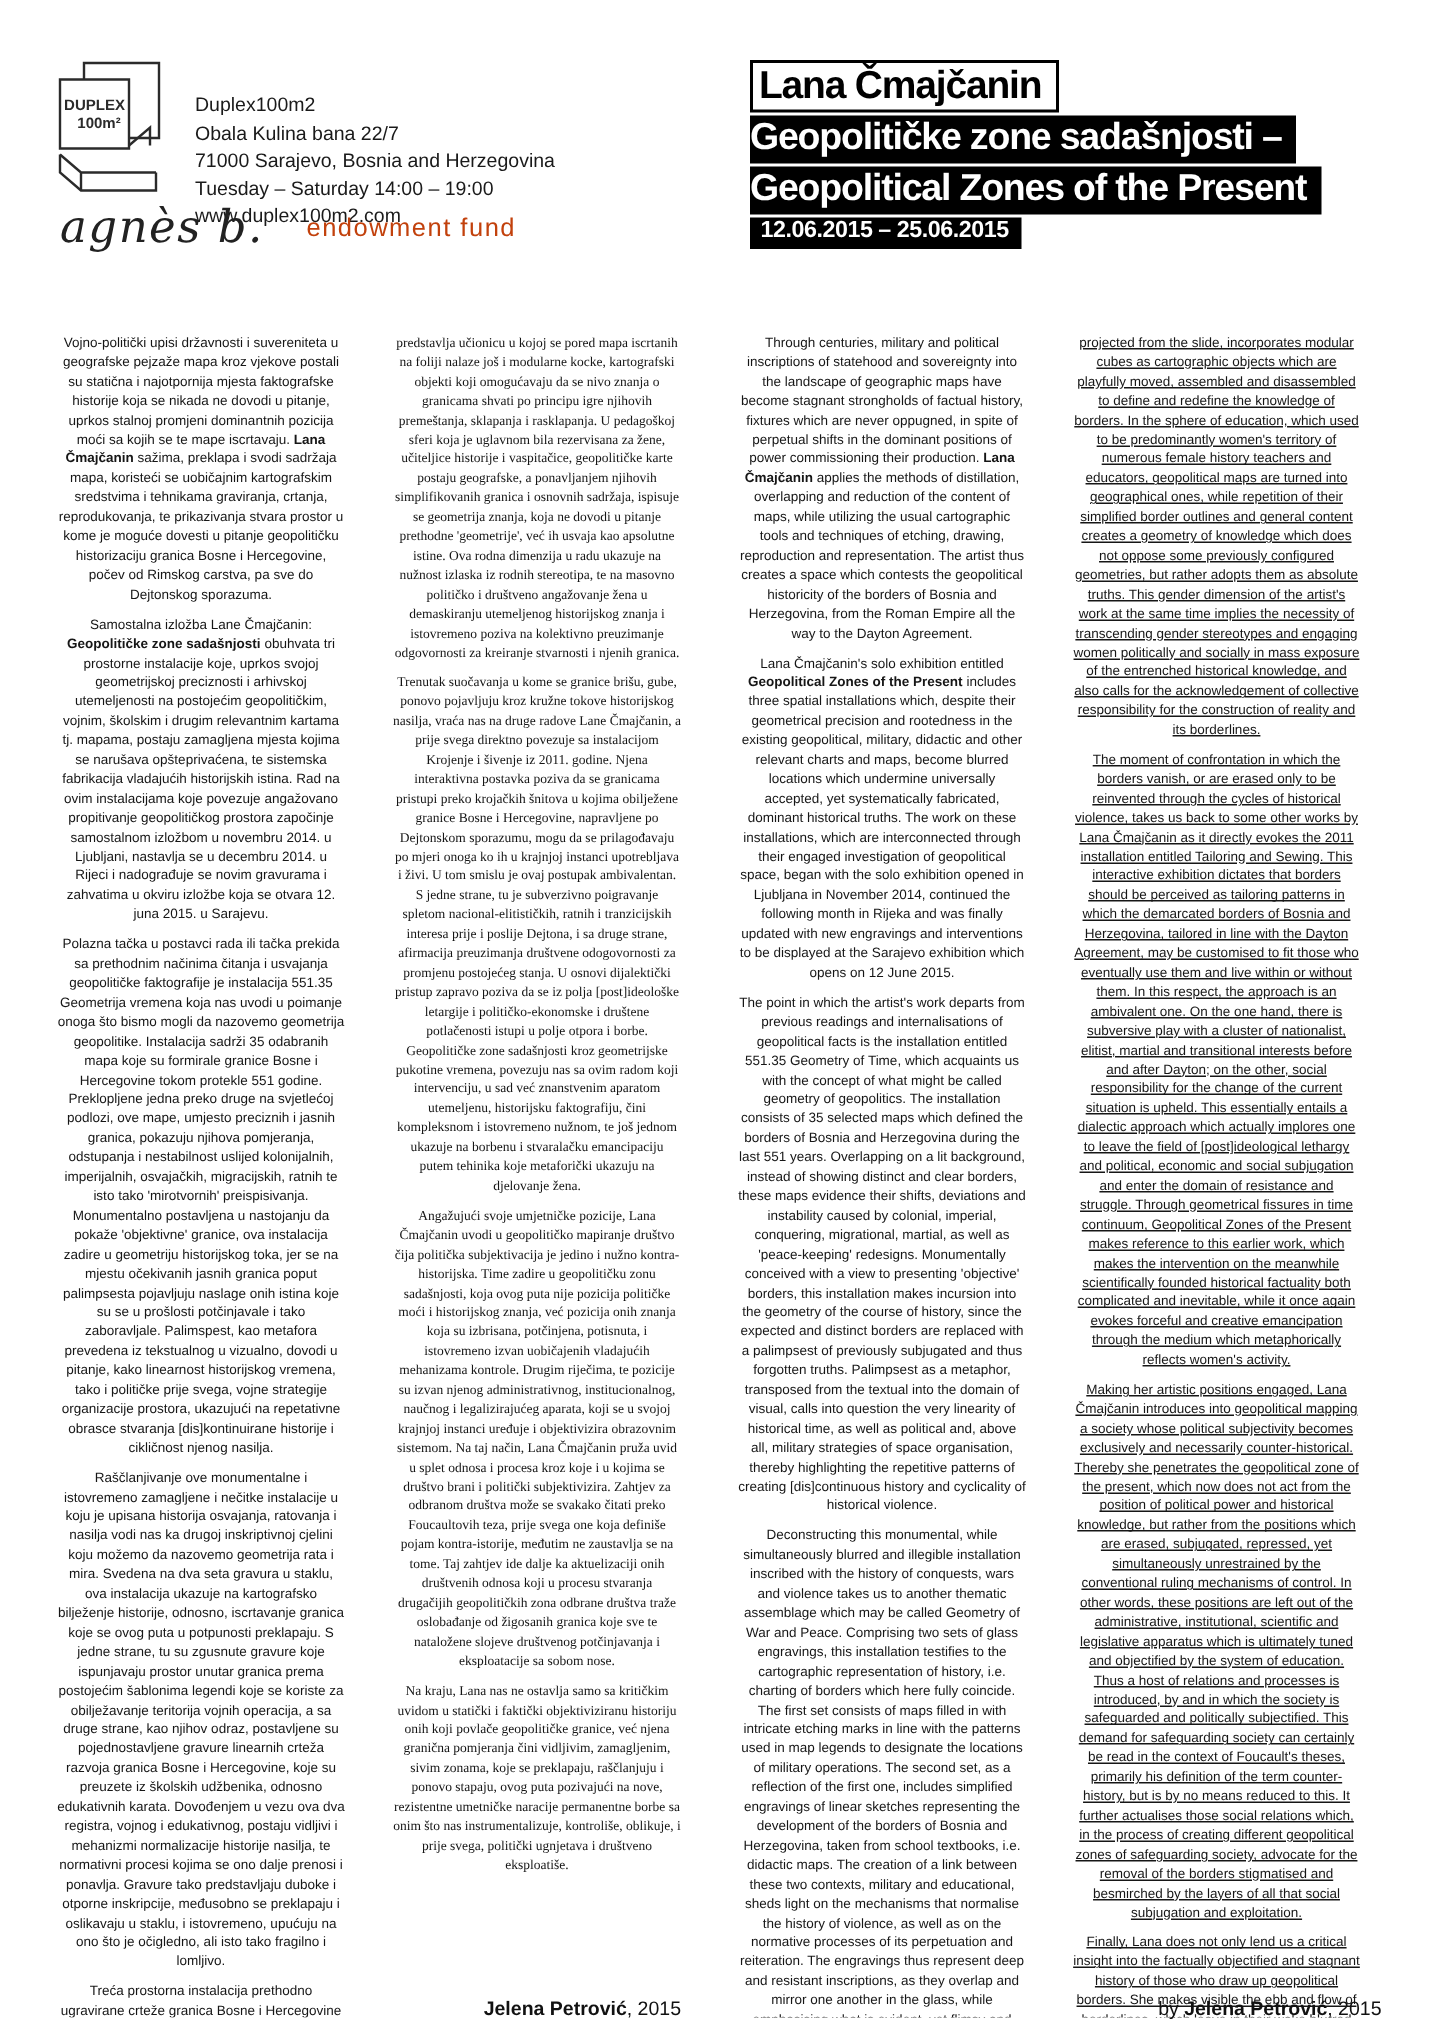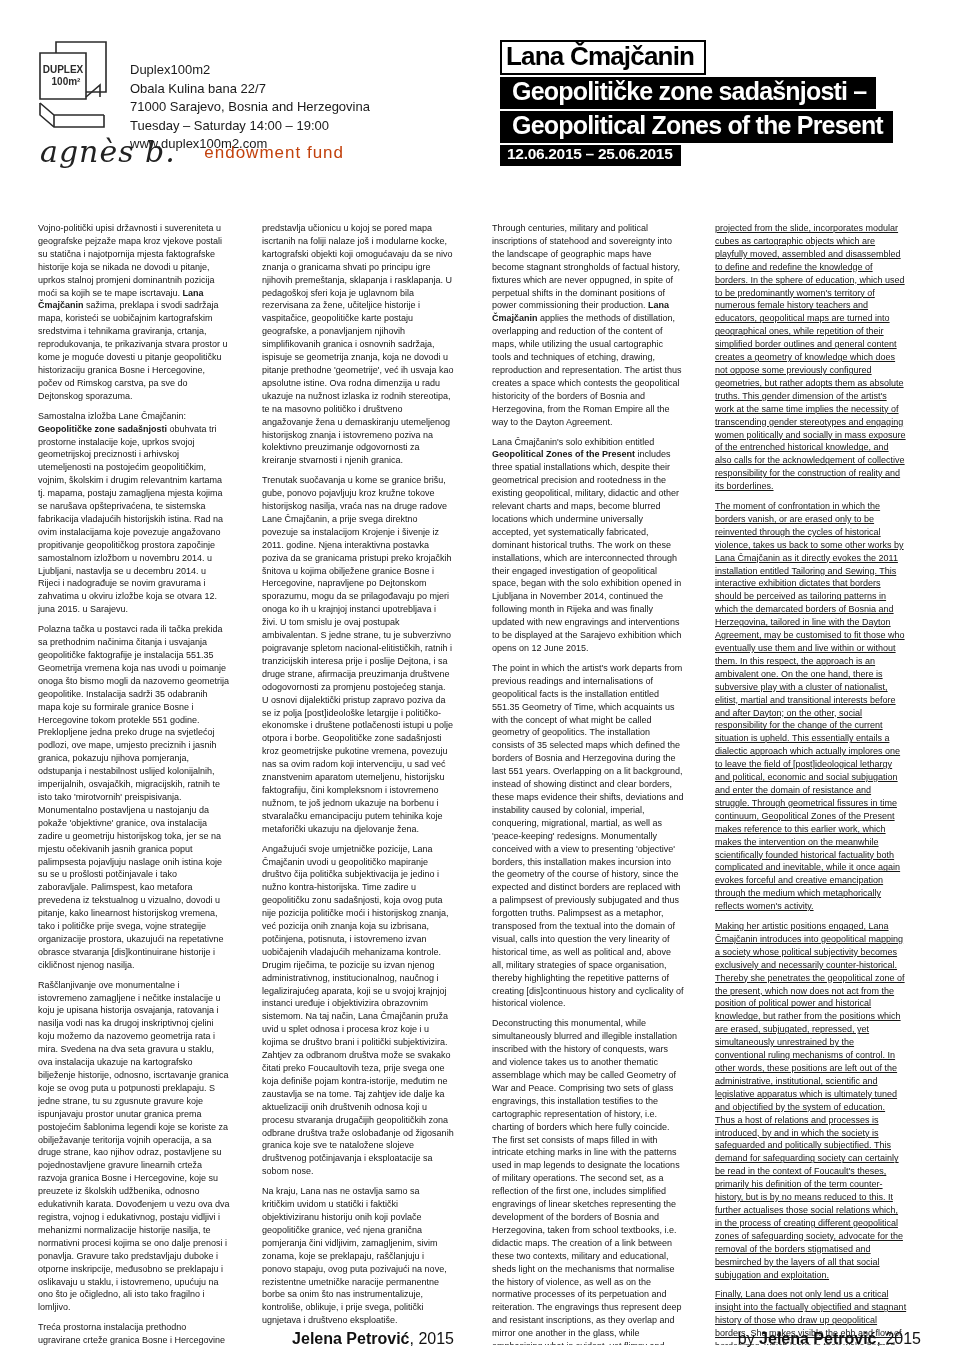--- a/index.html
+++ b/index.html
@@ -31,37 +31,37 @@
   .title-block{position:absolute;left:500px;top:40px;width:436px;}
   .artist-box{
     display:table;border:2px solid #000;background:#fff;color:#000;
     font-weight:bold;font-size:26px;line-height:28px;letter-spacing:-0.8px;
     padding:0 10px 3px 4px;margin-bottom:2px;white-space:nowrap;
   }
   .bar{
     display:table;background:#000;color:#fff;font-weight:bold;white-space:nowrap;
     margin-bottom:2px;
   }
-  .bar.large{font-size:25px;line-height:27px;letter-spacing:-0.8px;padding:1px 10px 4px 12px;}
+  .bar.large{font-size:25px;line-height:27px;letter-spacing:-0.8px;padding:1px 10px 4px 0;}
   .bar.small{font-size:15.5px;line-height:16.5px;letter-spacing:-0.3px;padding:1px 8px 3px 7px;}
   
   .body-area{position:absolute;left:38px;top:222px;width:867px;height:1123px;}
   .col{
     position:absolute;top:0;width:192px;height:1123px;overflow:hidden;
-    font-size:9px;line-height:12.9px;text-align:left;color:#161616;
+    font-size:9px;line-height:12.9px;text-align:center;color:#161616;
   }
   .col-1{left:0;}
-  .col-2{left:224px;}
+  .col-2{left:224px;font-family:Liberation Serif, serif;}
   .col-3{left:454px;}
   .col-4{left:677px;text-decoration:underline;}
   .par{margin:0 0 7px 0;}
   .bold{font-weight:bold;}
   .signature{
     position:absolute;bottom:0;width:192px;text-align:right;
-    font-size:16px;line-height:12px;color:#111;
+    font-size:13px;line-height:12px;color:#111;
   }
   .signature-bhs{left:224px;}
   .signature-en{left:691px;}
 </style>
 </head>
 <body>
 
 <div class="page">
 
   <div class="header-left">

